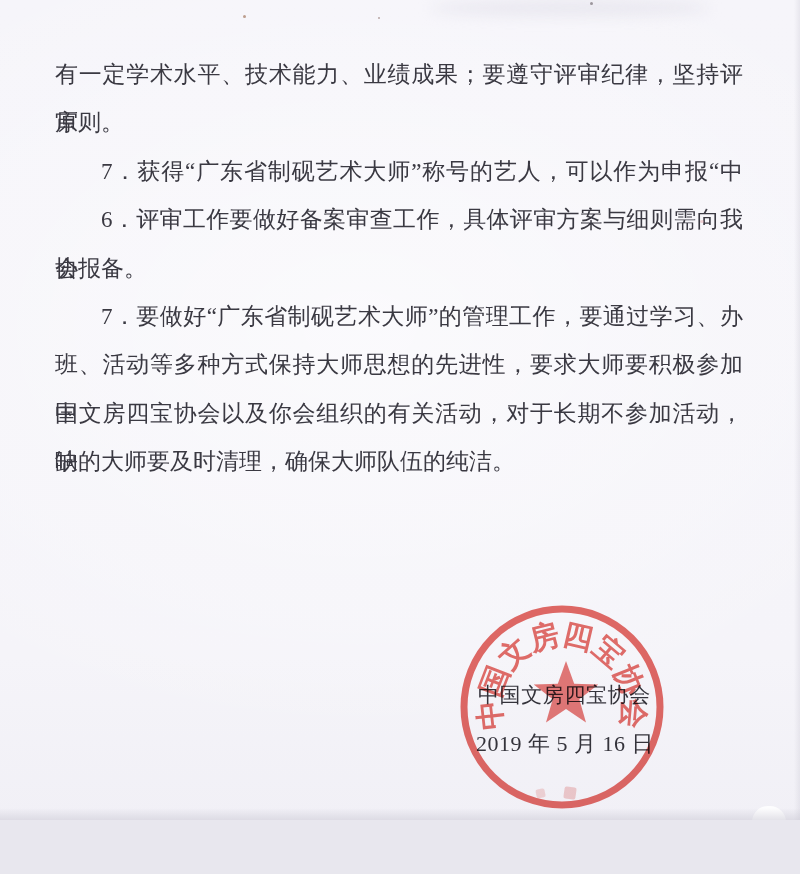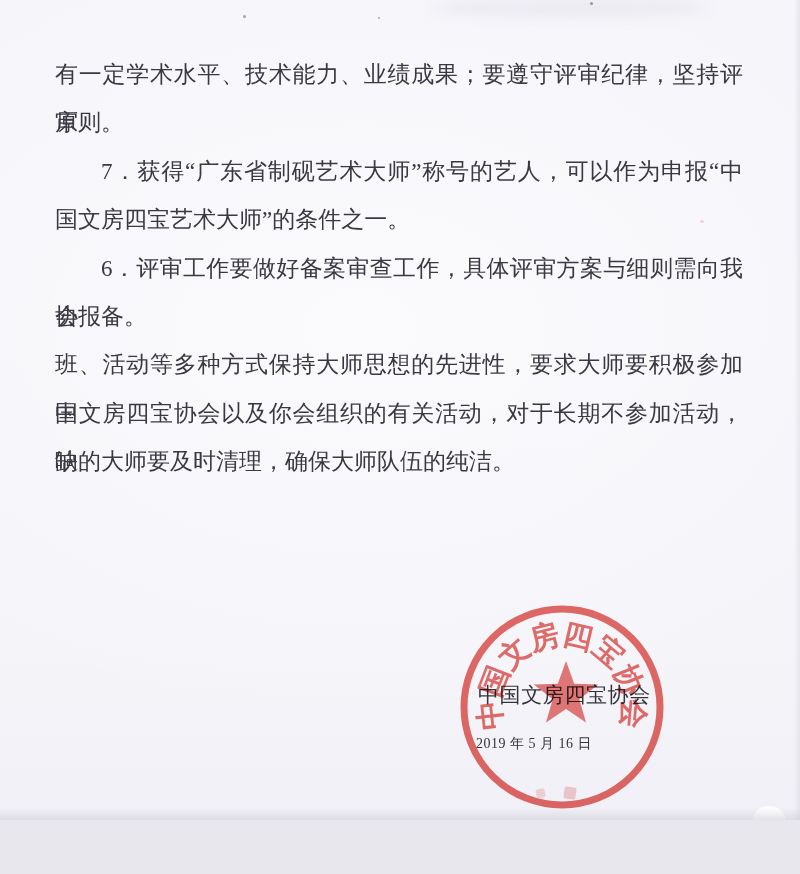--- a/index.html
+++ b/index.html
@@ -57,21 +57,21 @@
   }
   .tline.indent{text-indent:46px;}
 
   .signature{
     position:absolute;left:478px;top:680px;
     font-size:21px;line-height:30px;color:#34333b;
     letter-spacing:0.6px;white-space:nowrap;
   }
   .dateline{
     position:absolute;left:476px;top:729px;
-    font-size:14px;line-height:30px;color:#34333b;
+    font-size:22px;line-height:30px;color:#34333b;
     letter-spacing:0.5px;white-space:nowrap;
   }
 
   
   .seal{
     position:absolute;left:452px;top:597px;width:220px;height:220px;
     mix-blend-mode:multiply;
     opacity:.92;
     pointer-events:none;
   }
@@ -100,23 +100,23 @@
 <body>
 
 <div class="page">
 
   <div class="top-crease"></div>
 
   <div class="doc-lines">
     <div class="tline fill">有一定学术水平、技术能力、业绩成果；要遵守评审纪律，坚持评审</div>
     <div class="tline">原则。</div>
     <div class="tline fill indent">7．获得“广东省制砚艺术大师”称号的艺人，可以作为申报“中</div>
-    <div class="tline">国文房四宝艺术大师”的条件之一。</div>
     <div class="tline fill indent">6．评审工作要做好备案审查工作，具体评审方案与细则需向我协</div>
     <div class="tline">会报备。</div>
+    <div class="tline fill indent">7．要做好“广东省制砚艺术大师”的管理工作，要通过学习、办</div>
     <div class="tline fill">班、活动等多种方式保持大师思想的先进性，要求大师要积极参加中</div>
     <div class="tline fill">国文房四宝协会以及你会组织的有关活动，对于长期不参加活动，缺</div>
     <div class="tline">响的大师要及时清理，确保大师队伍的纯洁。</div>
   </div>
 
   <div class="signature">中国文房四宝协会</div>
   <div class="dateline">2019 年 5 月 16 日</div>
 
   <svg class="seal" viewBox="0 0 220 220" aria-hidden="true">
 

